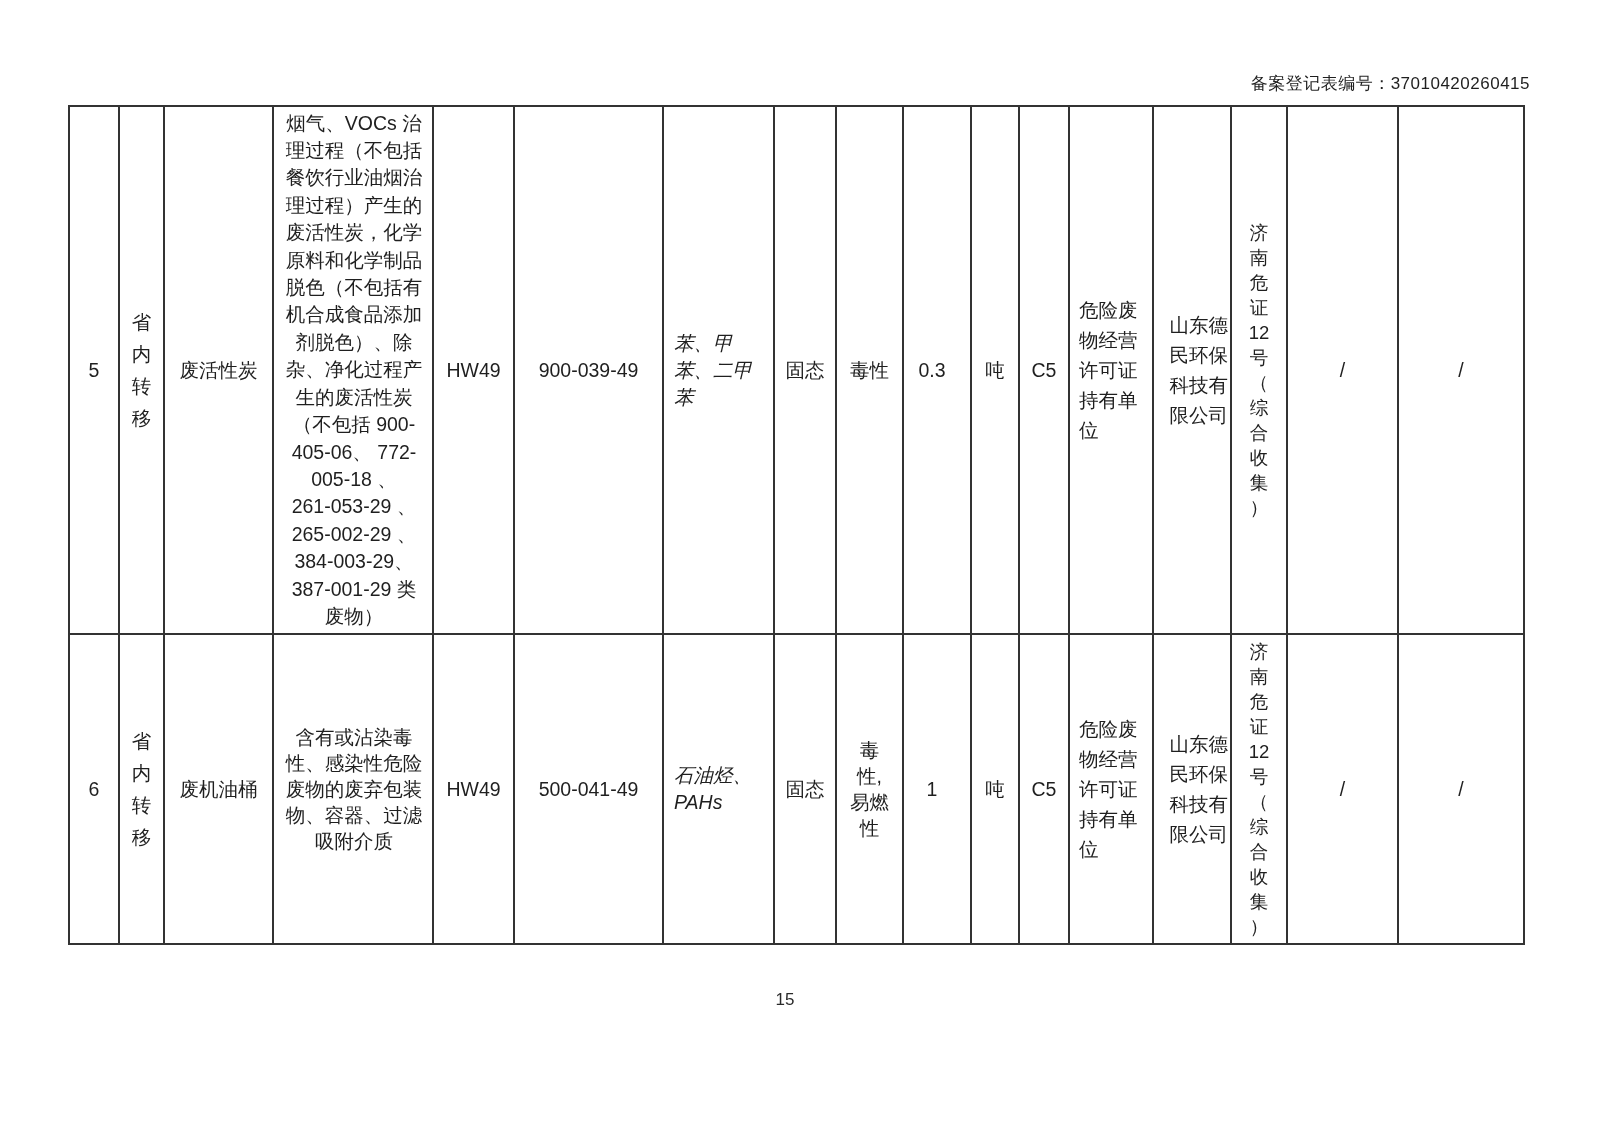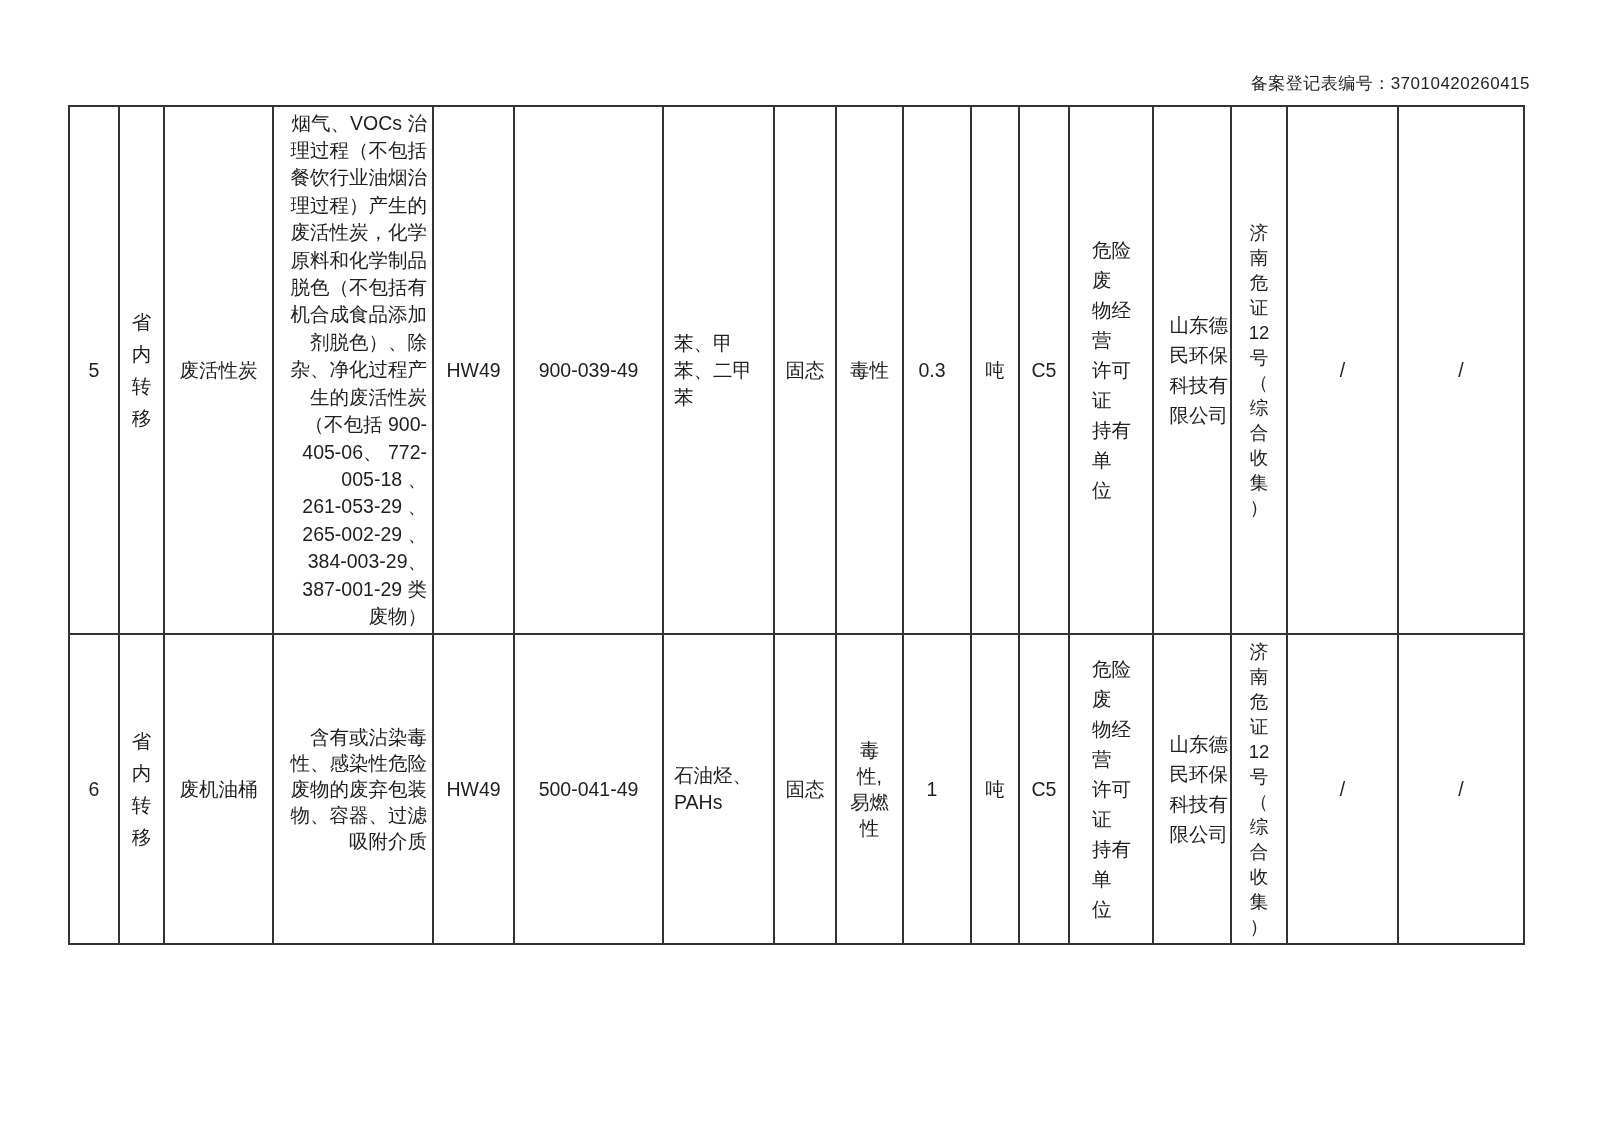--- a/index.html
+++ b/index.html
@@ -36,38 +36,39 @@
     font-size: 19.5px;
     line-height: 26px;
     white-space: pre-line;
     padding: 2px;
     color: #1f1f1f;
     overflow: hidden;
   }
   tr.row-a { height: 528px; }
   tr.row-b { height: 310px; }
   td.desc {
-    text-align: right;
+    text-align: center;
     line-height: 27.4px;
     padding: 2px 5px 2px 7px;
   }
   tr.row-b td.desc { line-height: 26px; }
   td.comp {
     text-align: left;
     padding-left: 10px;
     line-height: 27px;
+    font-style: italic;
   }
   td.num {
     text-align: center;
     padding-right: 12px;
   }
   td.vchar { line-height: 32px; }
   td.qual {
     text-align: left;
-    padding-left: 22px;
+    padding-left: 9px;
     line-height: 30px;
   }
   td.company {
     text-align: right;
     padding-left: 6px;
     line-height: 30px;
   }
   td.lic {
     line-height: 25px;
     font-size: 18.5px;
@@ -215,14 +216,15 @@
 合
 收
 集
 ）</td>
         <td>/</td>
         <td>/</td>
       </tr>
     </tbody>
   </table>
 
+  <div class="pagenum">15</div>
 
 </div>
 
 </body></html>

